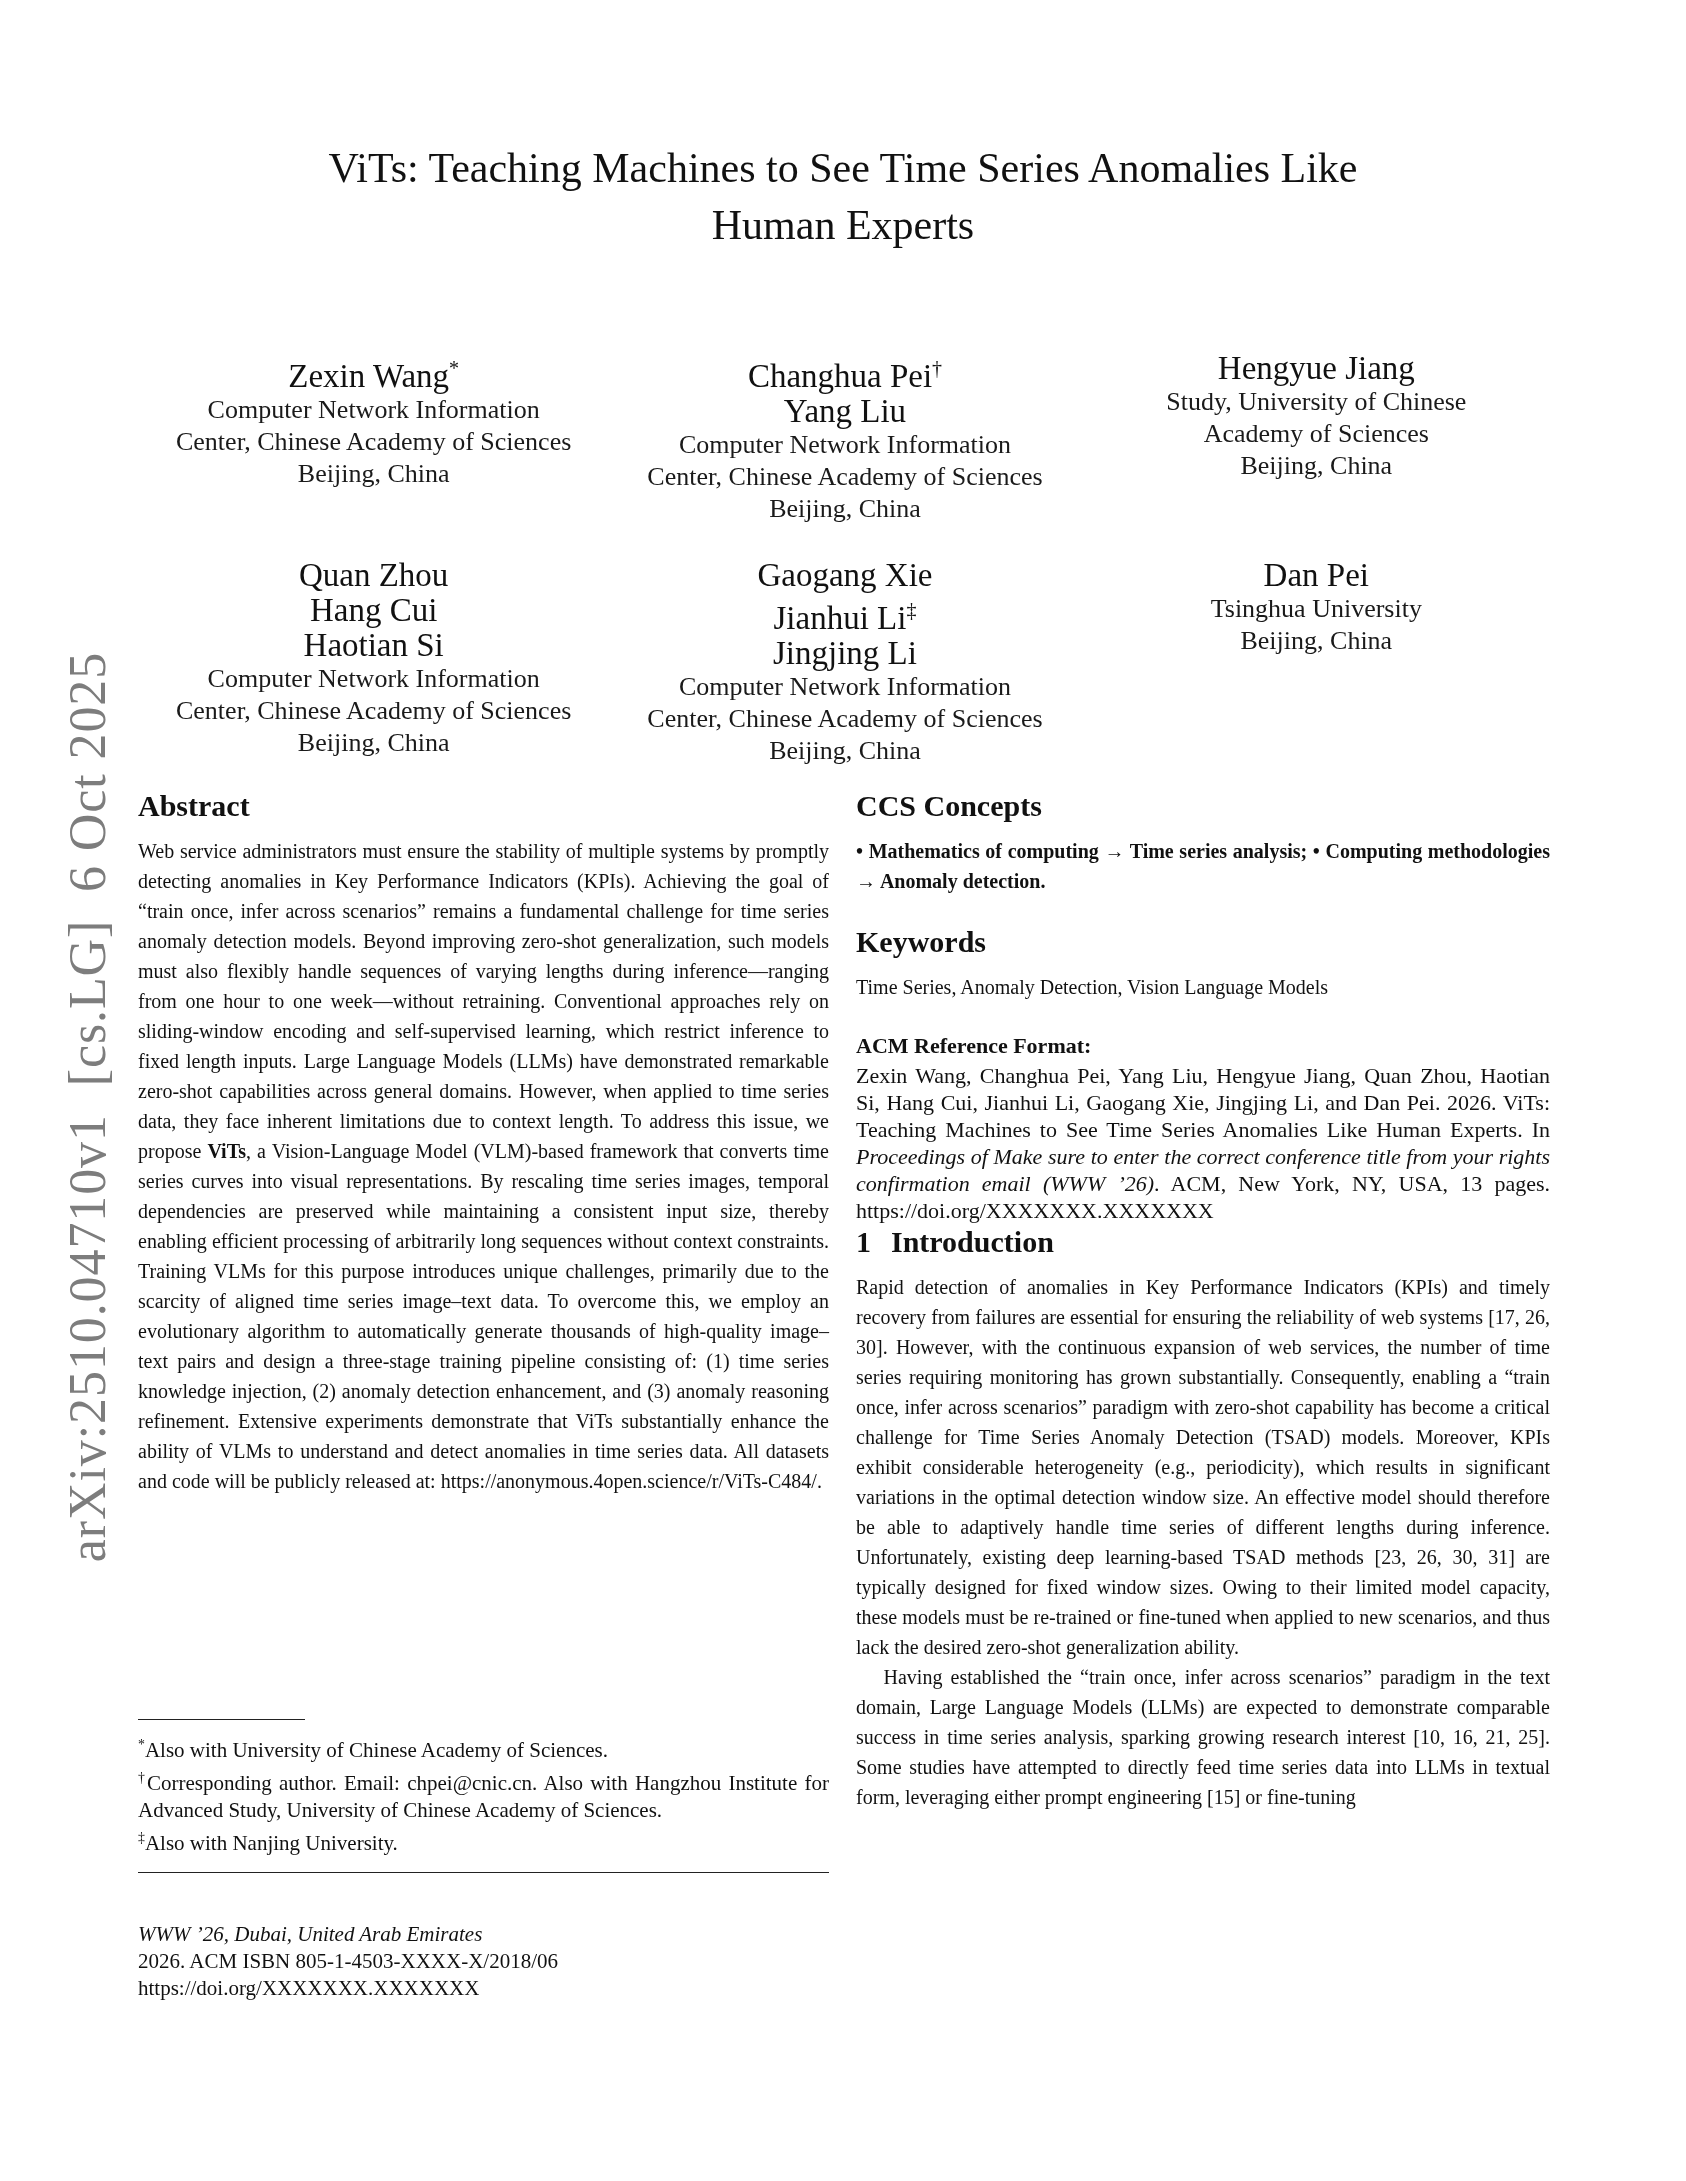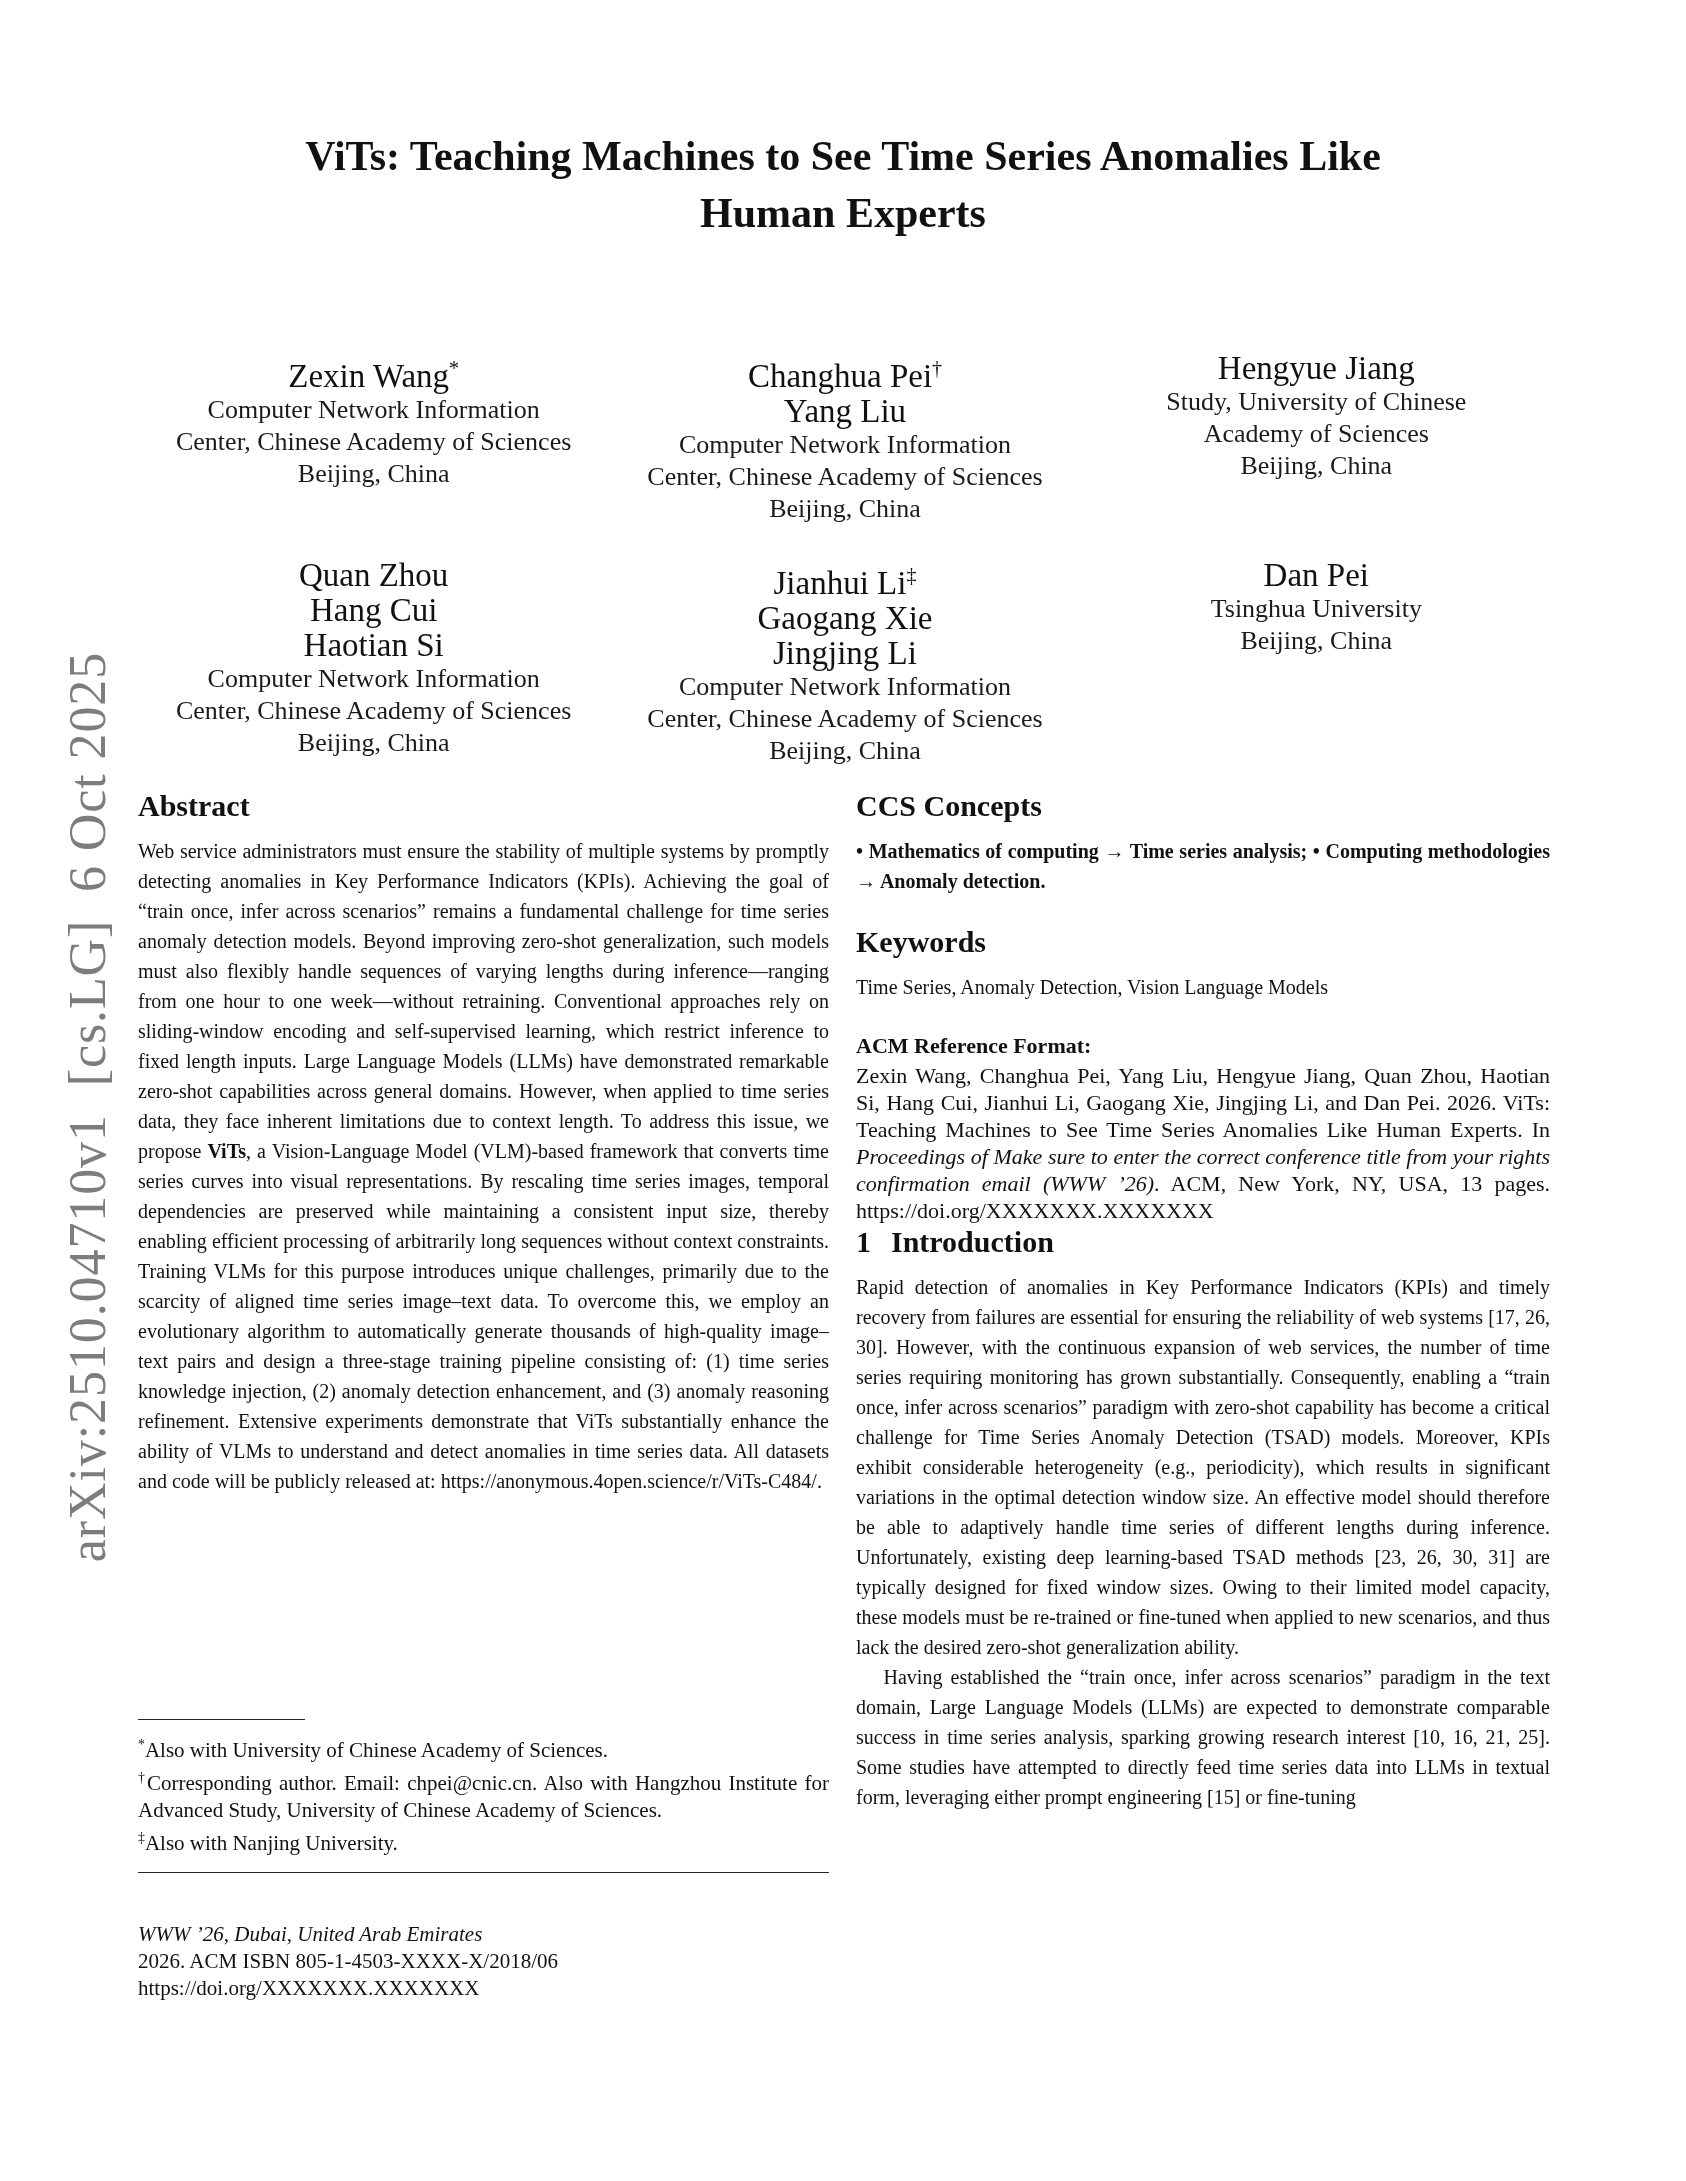--- a/index.html
+++ b/index.html
@@ -11,22 +11,22 @@
   }
   
   .watermark{
     position:absolute;left:87px;top:1107px;
     transform:translate(-50%,-50%) rotate(-90deg);
     white-space:pre;font-size:52px;color:#7d7d7d;
     letter-spacing:0.9px;
   }
   
   .title{
-    position:absolute;top:128px;left:0;width:100%;
-    text-align:center;font-weight:bold;font-size:42px;line-height:57px;
+    position:absolute;top:140px;left:0;width:100%;
+    text-align:center;font-weight:normal;font-size:42px;line-height:57px;
   }
   
   .author-row{
     position:absolute;left:138px;width:1414px;
     display:flex;flex-direction:row;
   }
   .author-row.r1{top:351px;}
   .author-row.r2{top:558px;}
   .author-col{flex:1;text-align:center;}
   .author-name{font-size:33px;line-height:35px;}
@@ -92,22 +92,22 @@
 <div class="author-row r2">
   <div class="author-col">
     <div class="author-name">Quan Zhou</div>
     <div class="author-name">Hang Cui</div>
     <div class="author-name">Haotian Si</div>
     <div class="author-affil">Computer Network Information</div>
     <div class="author-affil">Center, Chinese Academy of Sciences</div>
     <div class="author-affil">Beijing, China</div>
   </div>
   <div class="author-col">
+    <div class="author-name">Gaogang Xie</div>
     <div class="author-name"><span>Jianhui Li</span><sup>‡</sup></div>
-    <div class="author-name">Gaogang Xie</div>
     <div class="author-name">Jingjing Li</div>
     <div class="author-affil">Computer Network Information</div>
     <div class="author-affil">Center, Chinese Academy of Sciences</div>
     <div class="author-affil">Beijing, China</div>
   </div>
   <div class="author-col">
     <div class="author-name">Dan Pei</div>
     <div class="author-affil">Tsinghua University</div>
     <div class="author-affil">Beijing, China</div>
   </div>

